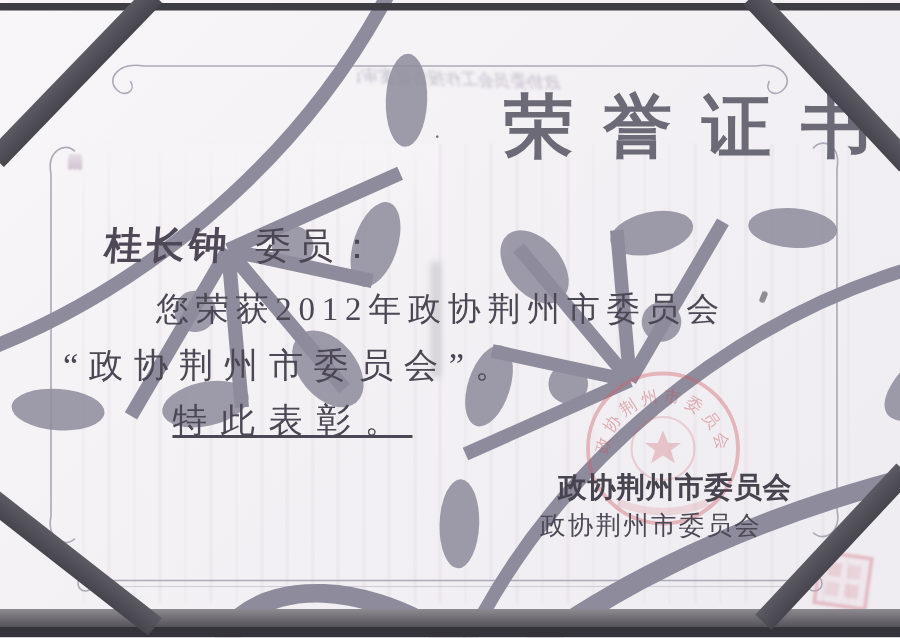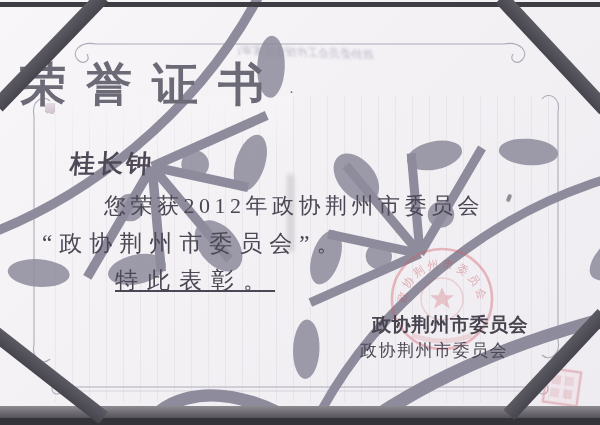--- a/index.html
+++ b/index.html
@@ -31,21 +31,21 @@
     background:linear-gradient(rgba(246,244,247,.95),rgba(246,244,247,0));}
   .bleed-script{left:238px;top:45px;width:136px;height:15px;z-index:1;overflow:hidden;
     transform:scaleX(-1) rotate(-2deg);font-style:italic;font-size:11px;
     color:rgba(150,138,165,.55);filter:blur(1px);white-space:nowrap;}
   .smudge-v{left:287px;top:174px;width:7px;height:78px;z-index:3;
     background:rgba(128,126,134,.26);filter:blur(2px);border-radius:3px;}
   .ink-dot{left:507px;top:194px;width:4px;height:8px;z-index:3;
     background:rgba(62,60,70,.55);filter:blur(.5px);transform:rotate(22deg);border-radius:2px;}
   
   .cert-text{position:absolute;z-index:5;white-space:nowrap;filter:blur(.25px);}
-  .title{left:0;right:0;top:62px;text-align:left;font-size:46px;line-height:1;
+  .title{left:0;right:0;top:62px;text-align:right;font-size:46px;line-height:1;
     letter-spacing:20px;padding-left:20px;font-weight:700;color:#6c6a76;}
   .title-mark{left:289px;top:84px;font-size:15px;color:#6f6d79;}
   .name-row{left:70px;top:147px;display:flex;gap:16px;align-items:baseline;}
   .name{font-size:25px;letter-spacing:3px;color:#4f4957;font-weight:600;transform:skewX(-4deg);}
   .name-title{font-size:24px;letter-spacing:4px;color:#4b4552;}
   .line1{left:104px;top:191px;font-size:22px;letter-spacing:4.5px;color:#4c4754;}
   .line2{left:42px;top:228px;font-size:23px;letter-spacing:7px;color:#4c4754;}
   .line3{left:115px;top:265px;font-size:23px;letter-spacing:9px;color:#4c4754;text-decoration:underline;}
   .issuer{left:372px;top:312px;font-size:19px;letter-spacing:.5px;font-weight:700;color:#47434f;}
   .date{left:360px;top:339px;font-size:17px;letter-spacing:1.5px;color:#4c4855;}
@@ -124,20 +124,21 @@
   </svg>
 
   <div class="abs smudge-v"></div>
   <div class="abs ink-dot"></div>
 
   <div class="cert-text title">荣誉证书</div>
   <div class="cert-text title-mark">·</div>
 
   <div class="cert-text name-row">
     <span class="name">桂长钟</span>
+    <span class="name-title">委员：</span>
   </div>
 
   <div class="cert-text line1">您荣获2012年政协荆州市委员会</div>
   <div class="cert-text line2">“政协荆州市委员会”。</div>
   <div class="cert-text line3">特此表彰。</div>
 
   <div class="cert-text issuer">政协荆州市委员会</div>
   <div class="cert-text date">政协荆州市委员会</div>
 
   <div class="abs band-top"></div>

